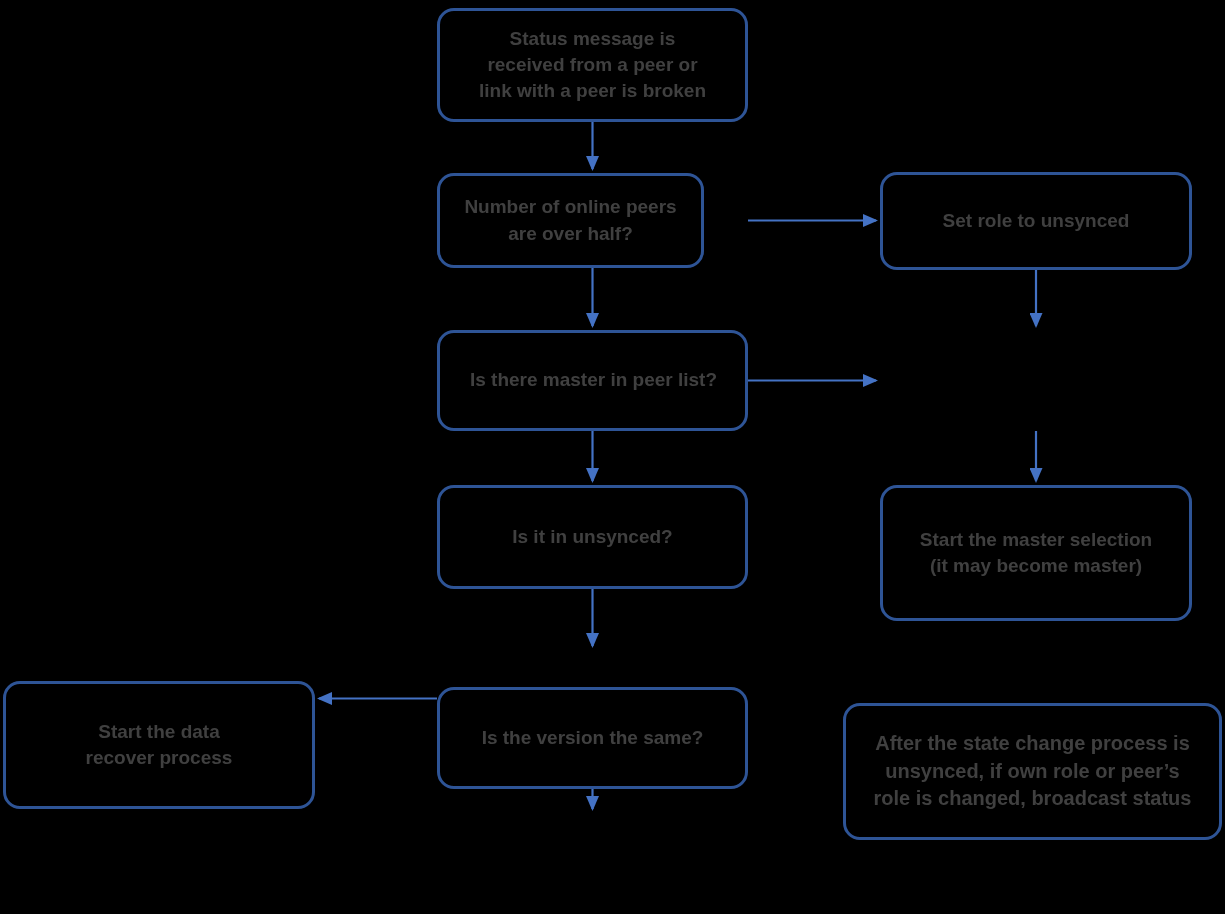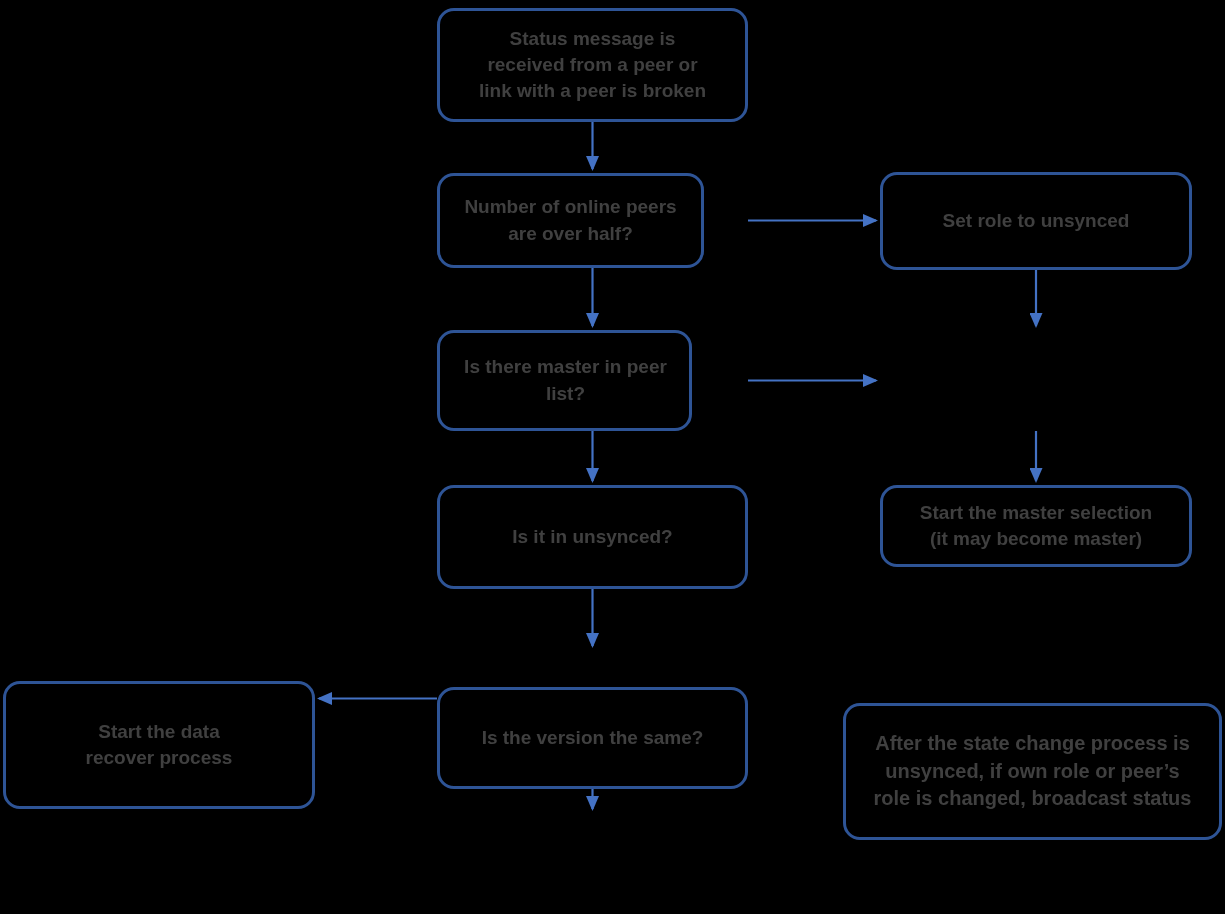--- a/index.html
+++ b/index.html
@@ -39,24 +39,24 @@
     white-space: pre-line;
     padding: 4px 10px;
   }
   .node.note {
     font-size: 20px;
   }
   
   #n-status           { left: 437px; top:   8px; width: 311px; height: 114px; }
   #n-online-peers     { left: 437px; top: 173px; width: 267px; height:  95px; }
   #n-set-unsynced     { left: 880px; top: 172px; width: 312px; height:  98px; }
-  #n-master-list      { left: 437px; top: 330px; width: 255px; height: 101px; padding-left: 12px; }
+  #n-master-list      { left: 437px; top: 330px; width: 311px; height: 101px; padding-left: 12px; }
   #n-peers-status     { left: 880px; top: 330px; width: 312px; height: 101px; }
   #n-in-unsynced      { left: 437px; top: 485px; width: 311px; height: 104px; }
-  #n-master-selection { left: 880px; top: 485px; width: 312px; height: 82px; }
+  #n-master-selection { left: 880px; top: 485px; width: 312px; height: 136px; }
   #n-data-recover     { left:   3px; top: 649px; width: 312px; height: 128px; margin-top: 32px; }
   #n-version          { left: 437px; top: 650px; width: 311px; height: 102px; margin-top: 37px; }
   #n-set-slave        { left: 437px; top: 813px; width: 311px; height:  97px; }
   #n-note             { left: 843px; top: 703px; width: 379px; height: 137px; }
 </style>
 </head>
 <body>
 
 <div id="canvas">
 

